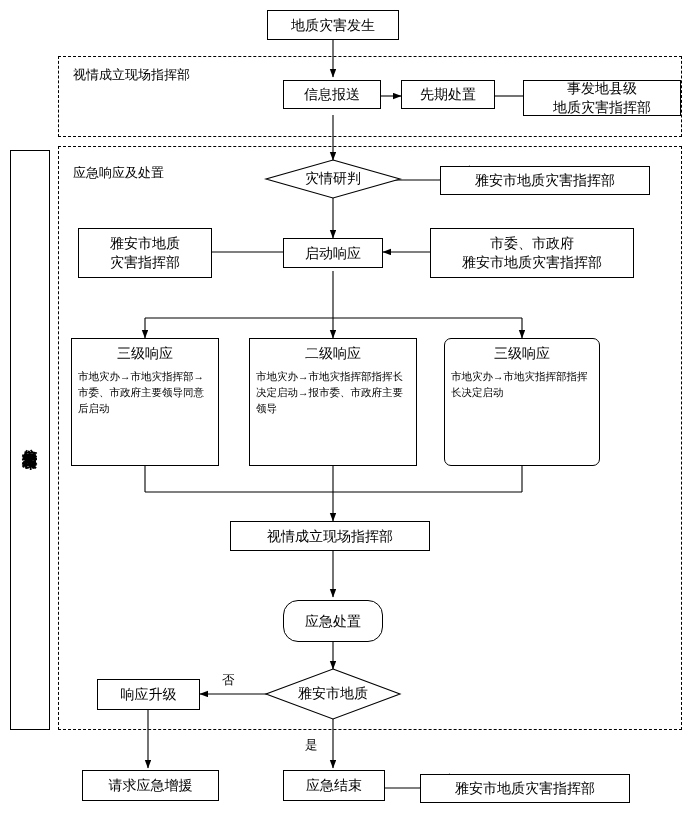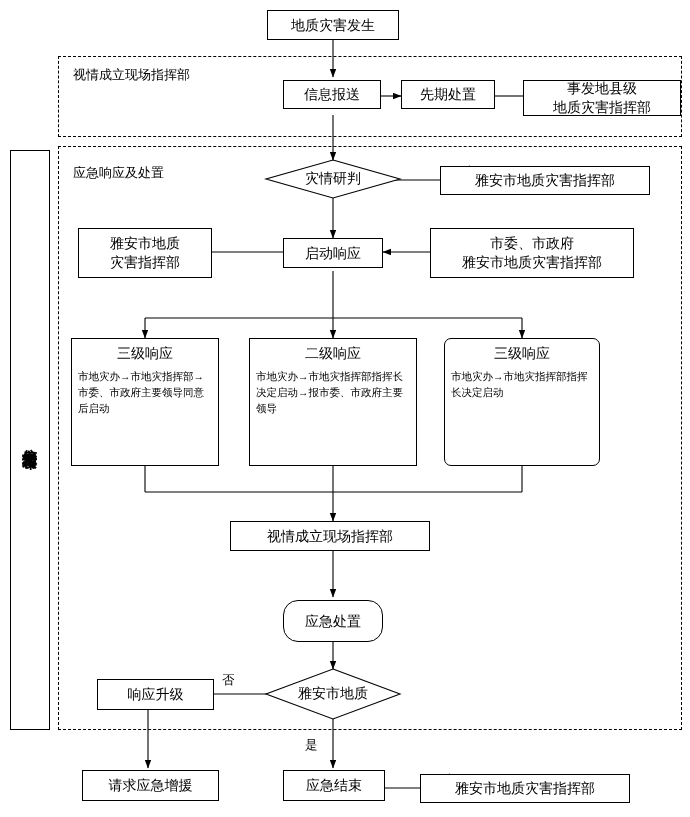--- a/index.html
+++ b/index.html
@@ -190,21 +190,21 @@
   </div>
 
   <div class="node" style="left:230px;top:521px;width:200px;height:30px;">视情成立现场指挥部</div>
 
   <div class="node" style="left:283px;top:600px;width:100px;height:42px;border-radius:15px;">应急处置</div>
 
   <div class="diamond-wrap" style="left:266px;top:669px;width:134px;height:50px;">
     <div class="dtext">雅安市地质</div>
   </div>
 
-  <div class="node" style="left:97px;top:679px;width:117px;height:31px;">响应升级</div>
+  <div class="node" style="left:97px;top:679px;width:103px;height:31px;">响应升级</div>
 
   <div class="node" style="left:82px;top:770px;width:137px;height:31px;">请求应急增援</div>
 
   <div class="node" style="left:283px;top:770px;width:102px;height:31px;">应急结束</div>
 
   <div class="node" style="left:420px;top:774px;width:210px;height:29px;">雅安市地质灾害指挥部</div>
 
   <div class="edge-label" style="left:220px;top:672px;">否</div>
   <div class="edge-label" style="left:303px;top:737px;">是</div>
 

